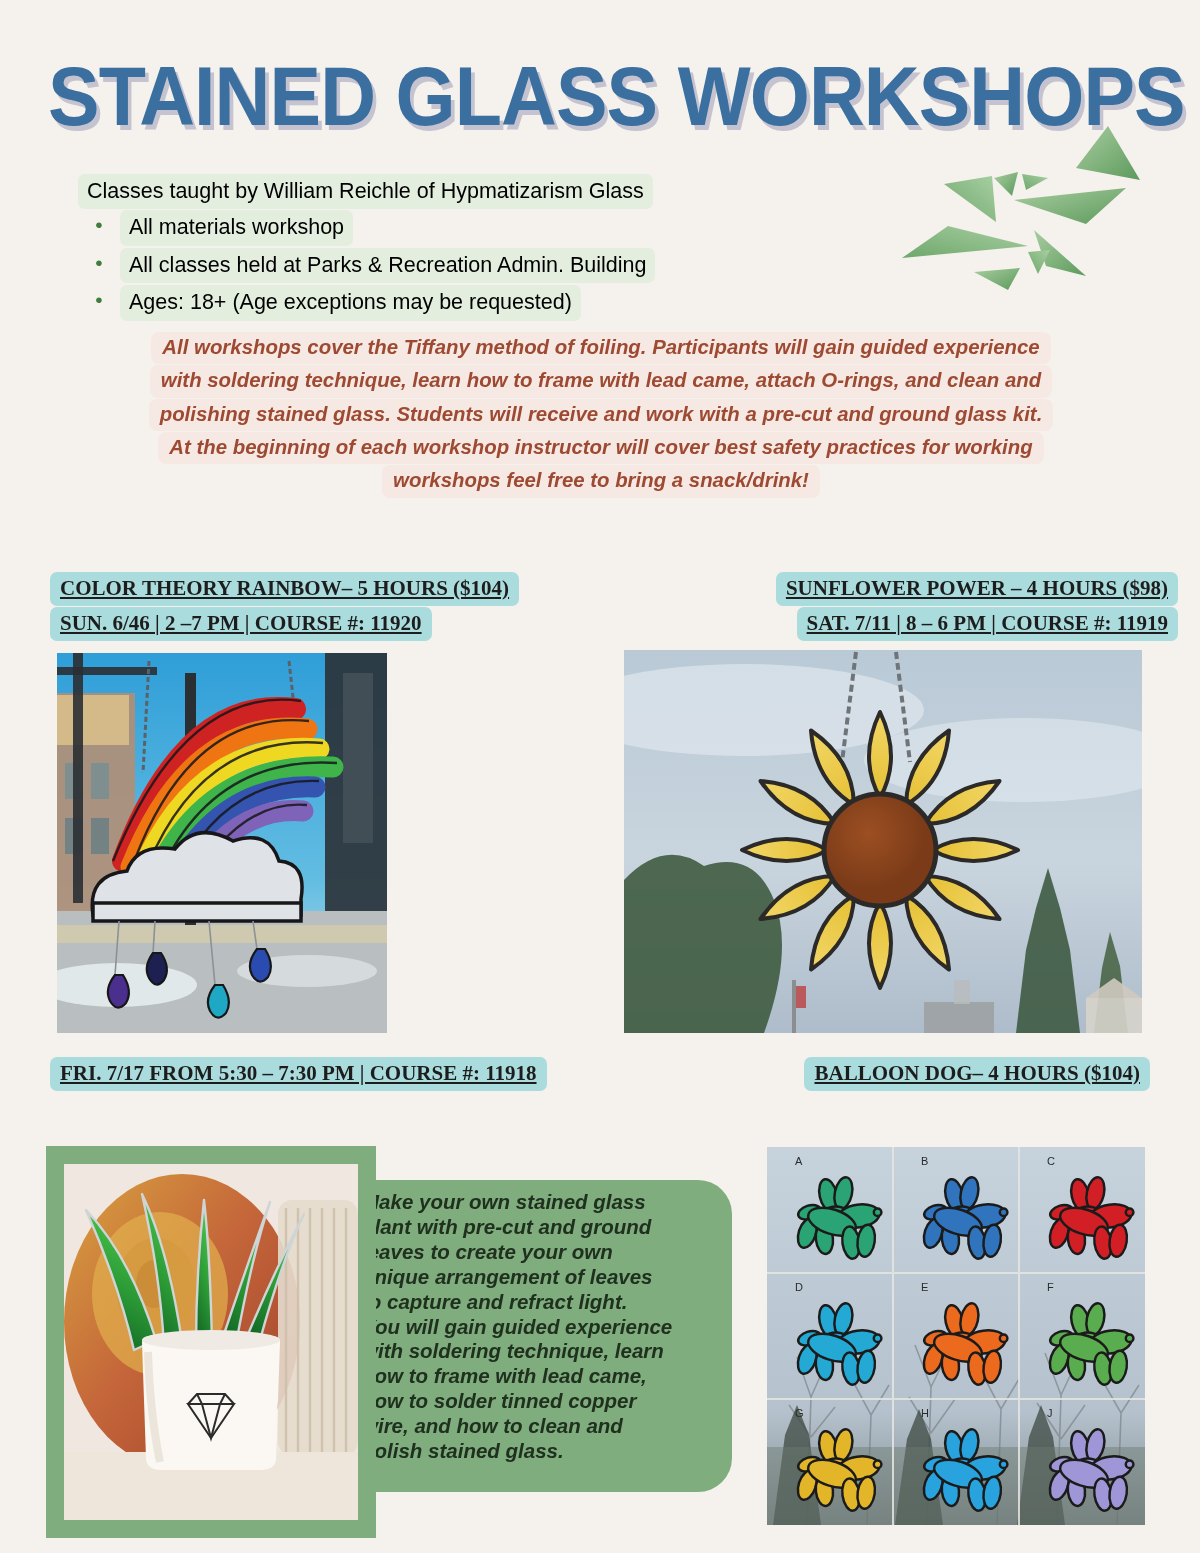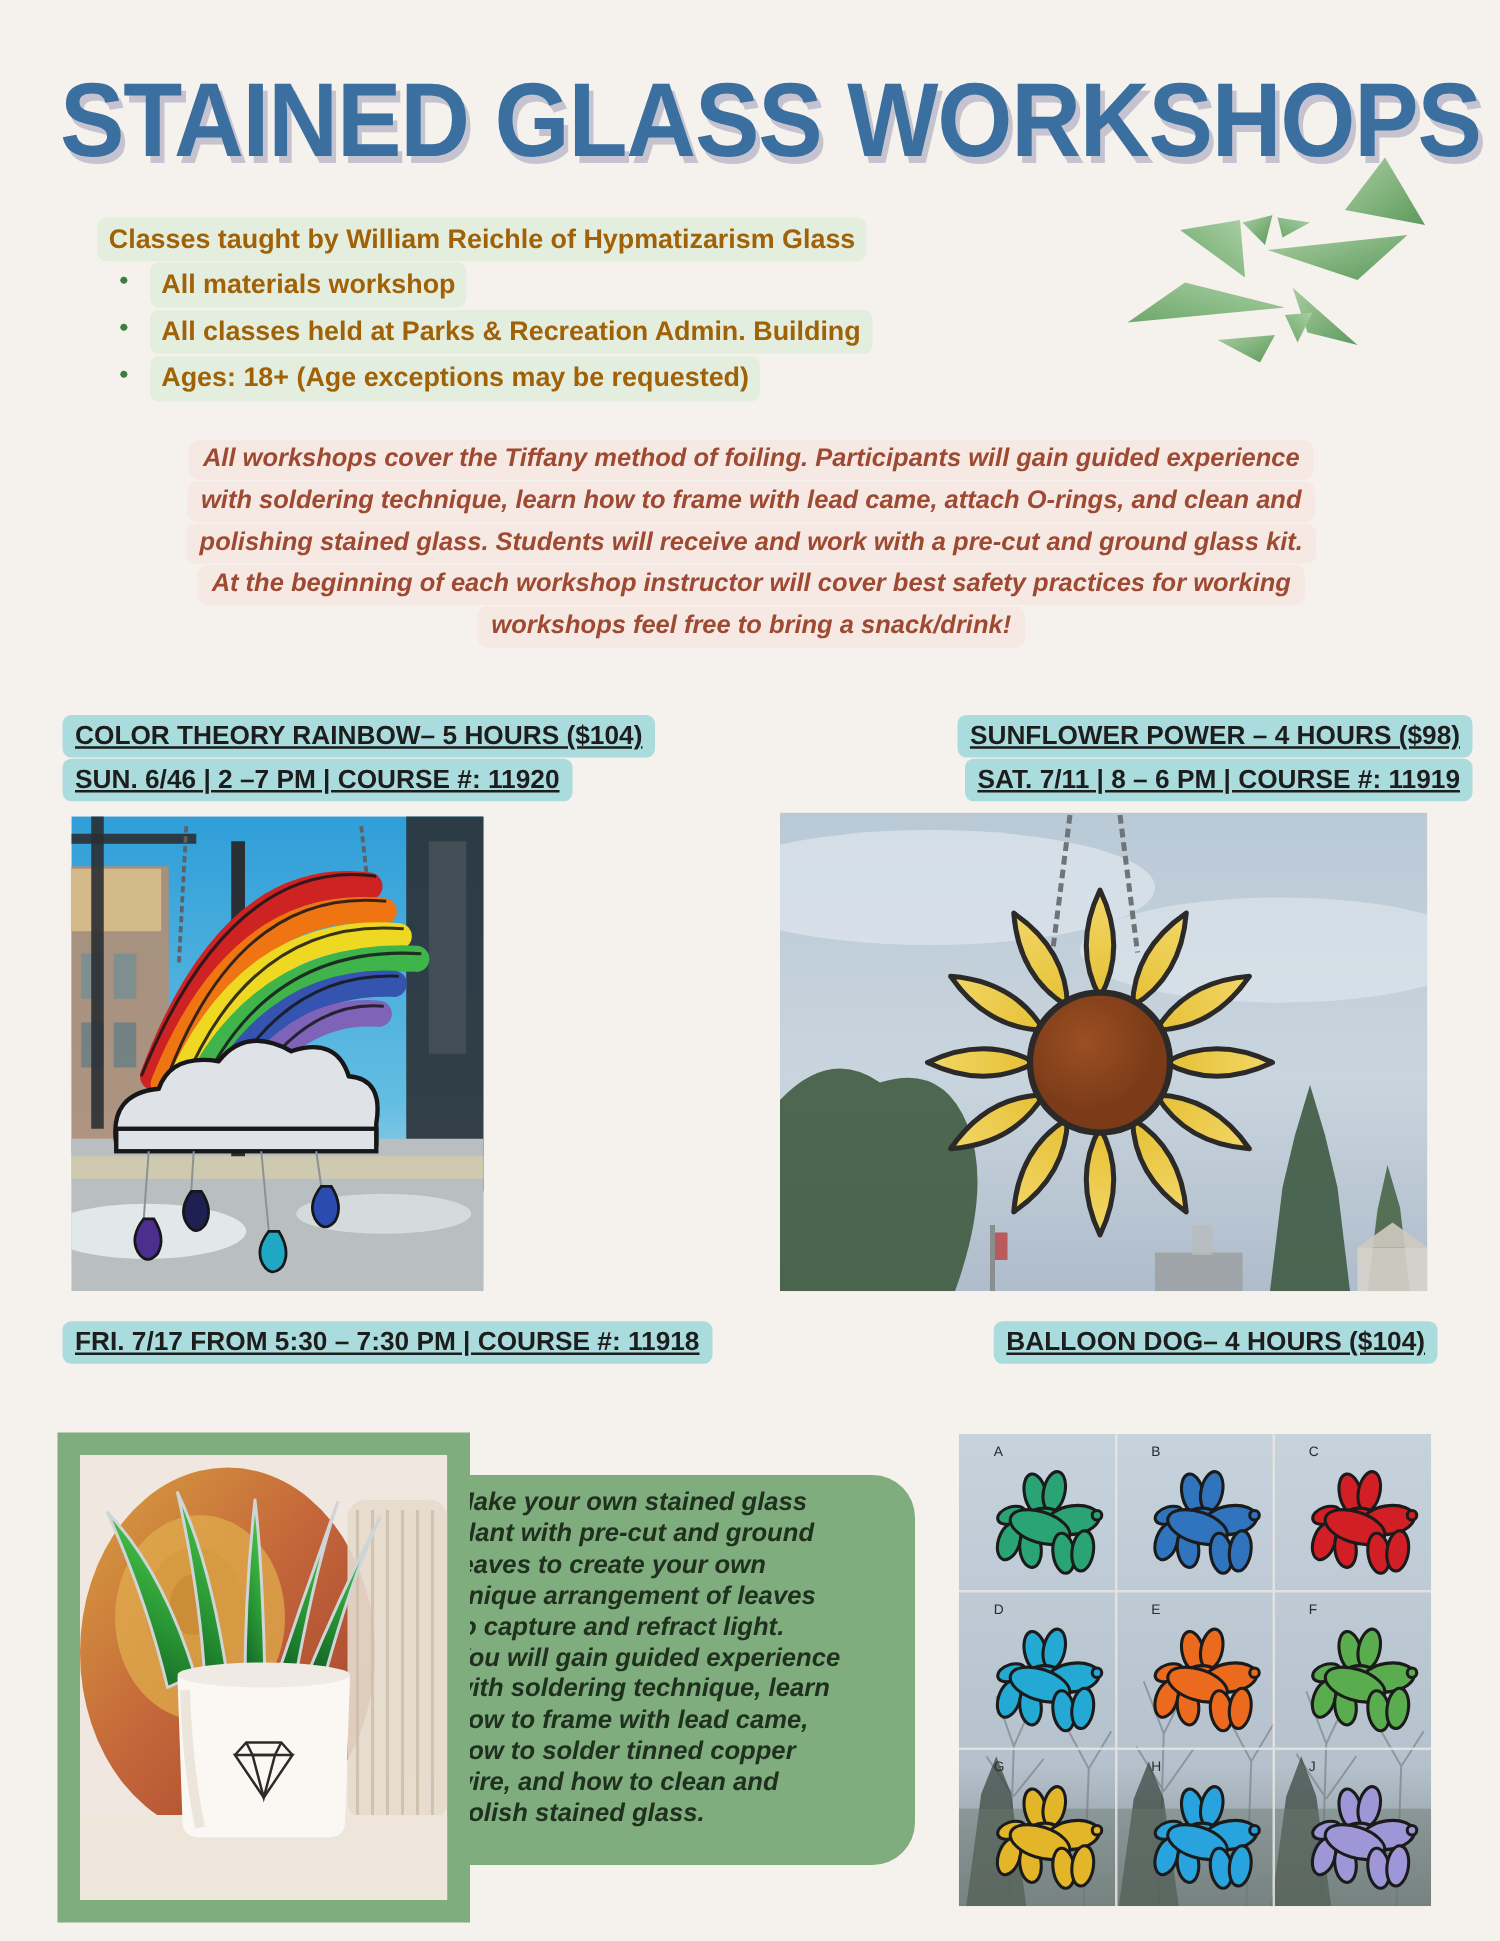--- a/index.html
+++ b/index.html
@@ -36,22 +36,22 @@
 
   
   .intro {
     position: absolute;
     top: 174px; left: 78px;
     width: 700px;
   }
   .intro-line {
     display: table;
     font-size: 21.5px;
-    font-weight: bold;
-    color: #a16207;
+    font-weight: normal;
+    color: #000000;
     background: #e3eedf;
     border-radius: 7px;
     padding: 3px 9px 4px 9px;
     margin-bottom: 0;
     line-height: 1.32;
     white-space: nowrap;
   }
   .intro-bullets { list-style: none; margin-top: 1px; }
   .intro-bullets li { display: flex; align-items: flex-start; margin-bottom: 2px; }
   .bullet-dot {
@@ -59,21 +59,21 @@
     font-size: 21px;
     line-height: 1.4;
     width: 42px;
     text-align: center;
     flex: none;
   }
 
   
   .desc {
     position: absolute;
-    top: 352px; left: 72px;
+    top: 332px; left: 72px;
     width: 1058px;
     text-align: center;
   }
   .desc-line {
     display: inline-block;
     font-size: 20.4px;
     font-weight: bold;
     font-style: italic;
     color: #9e4a32;
     background: #f6e9e4;
@@ -90,20 +90,21 @@
     display: table;
     font-size: 21px;
     font-weight: bold;
     color: #1d1d1d;
     background: #abdcdd;
     border-radius: 7px;
     padding: 4px 10px 5px 10px;
     margin-bottom: 1px;
     white-space: nowrap;
     line-height: 1.2;
+    font-family: Liberation Serif, serif;
   }
   .hdr-line span { text-decoration: underline; text-underline-offset: 2px; }
   .hdr.right .hdr-line { margin-left: auto; }
 
   #hdr-rainbow   { top: 572px; left: 50px;  width: 560px; }
   #hdr-sunflower { top: 572px; left: 648px; width: 530px; }
   #hdr-plant     { top: 1057px; left: 50px;  width: 570px; }
   #hdr-balloon   { top: 1057px; left: 620px; width: 530px; }
 
   

